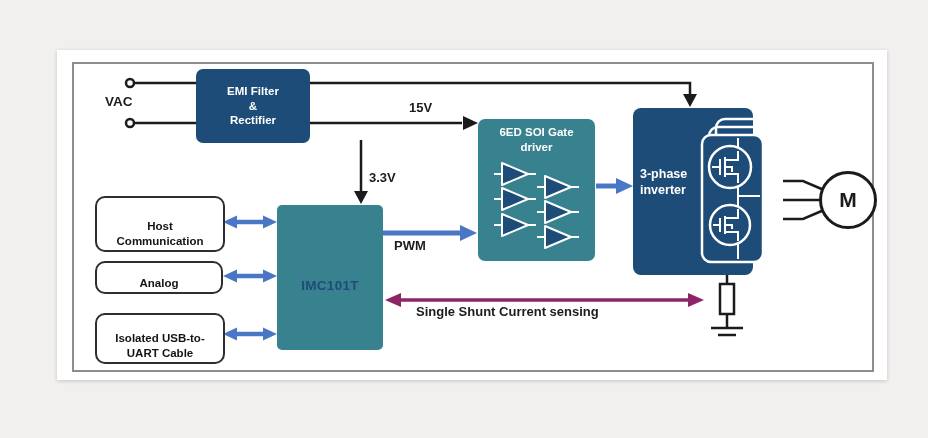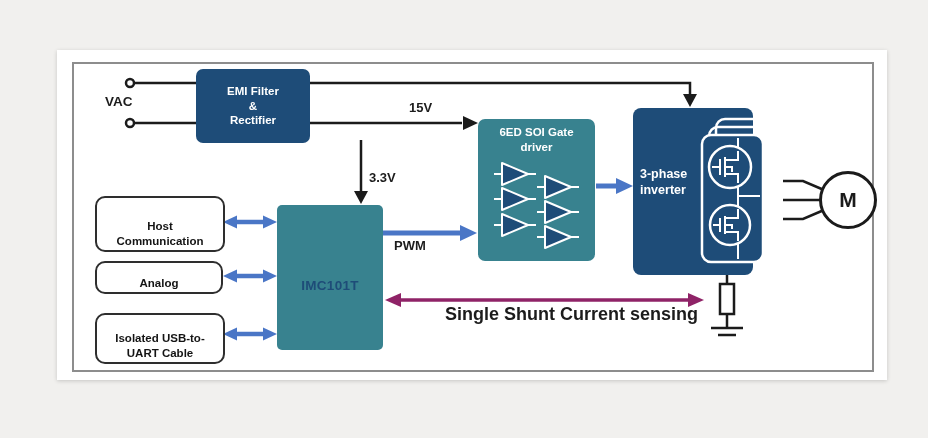--- a/index.html
+++ b/index.html
@@ -195,15 +195,15 @@
   </div>
 
   <div class="abs motor">
     <span>M</span>
   </div>
 
   <div class="abs lbl" style="left:105px;top:94px;width:52px;font-size:13.5px;">VAC</div>
   <div class="abs lbl" style="left:409px;top:100px;width:44px;">15V</div>
   <div class="abs lbl" style="left:369px;top:170px;width:48px;text-align:left;">3.3V</div>
   <div class="abs lbl" style="left:394px;top:238px;width:52px;">PWM</div>
-  <div class="abs lbl" style="left:445px;top:304px;width:276px;font-size:18px;">Single Shunt Current sensing</div>
+  <div class="abs lbl" style="left:416px;top:304px;width:276px;font-size:13px;">Single Shunt Current sensing</div>
 
 </div>
 
 </body></html>

